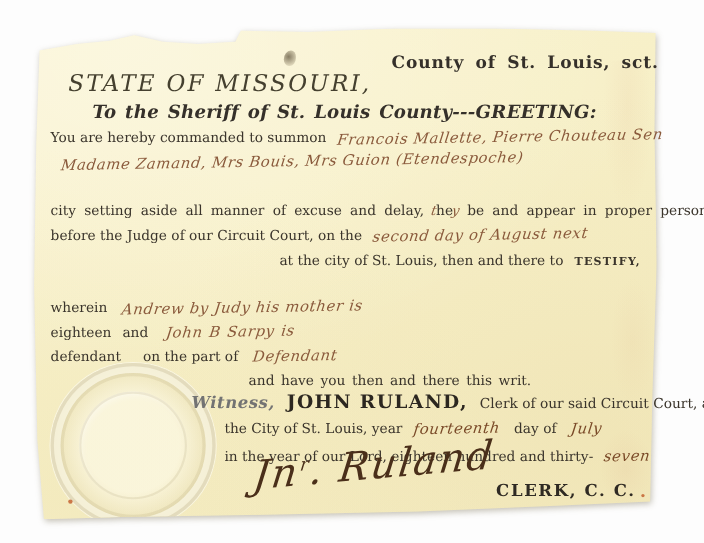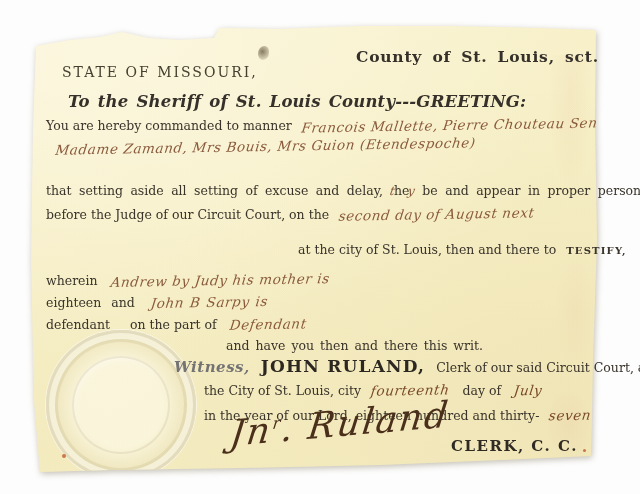--- a/index.html
+++ b/index.html
@@ -22,21 +22,21 @@
     background:radial-gradient(circle, rgba(255,253,240,.55) 40%, rgba(205,190,145,.18) 68%, transparent 74%);}
   .seal-inner{position:absolute;left:72px;top:356px;width:98px;height:98px;border-radius:50%;
     box-shadow:inset 0 0 0 2px rgba(186,172,128,.22), inset 2px 3px 6px rgba(255,255,255,.6);}
   .ink-blot{position:absolute;left:258px;top:46px;width:11px;height:14px;border-radius:60% 40% 55% 45%;
     background:radial-gradient(circle at 40% 40%, rgba(96,84,60,.75), rgba(120,105,75,.25) 70%, transparent);}
   .speck{position:absolute;width:4px;height:4px;border-radius:50%;background:#c05a28;opacity:.8;}
   .bleed{position:absolute;opacity:.5;pointer-events:none;}
   .line{position:absolute;white-space:nowrap;color:#3a342b;}
   .printed{font-size:12.5px;}
   .county{font-size:15.5px;font-weight:bold;letter-spacing:.8px;word-spacing:4px;color:#35302a;}
-  .state{font-size:14px;letter-spacing:2px;color:#45402f;}
+  .state{font-size:21px;letter-spacing:2px;color:#45402f;font-style:italic;}
   .saluta{font-size:16.5px;font-weight:bold;font-style:italic;letter-spacing:.2px;word-spacing:2px;color:#35302a;}
   .just1{word-spacing:.28em;}
   .just2{word-spacing:.2em;}
   .hand{display:inline-block;font-style:italic;color:#8a5a3c;font-size:13.5px;
         letter-spacing:.6px;transform:skewX(-8deg) rotate(-1deg);}
   .hand.dk{color:#7a4a28;}
   .inkfix{font-size:12px;margin:0 -1px;transform:skewX(-10deg);}
   .testify{font-size:10px;font-weight:600;letter-spacing:1.2px;}
   .blackletter{font-weight:bold;font-size:15px;font-style:italic;letter-spacing:.5px;color:#737373;}
   .clerkname{font-weight:bold;font-size:17px;letter-spacing:1.2px;margin:12px 7px;color:#2c2720;}
@@ -63,43 +63,43 @@
            background:radial-gradient(ellipse, rgba(205,130,95,.10), transparent 70%);"></div>
       <div class="bleed" style="left:545px;top:390px;width:48px;height:70px;
            background:radial-gradient(ellipse, rgba(200,120,90,.14), transparent 70%);"></div>
     </div>
   </div>
 
   <div class="line county" style="left:308px;top:47px;margin-left:48px;">County of St. Louis, sct.</div>
 
   <div class="line state" style="left:62px;top:64px;">STATE OF MISSOURI,</div>
 
-  <div class="line saluta" style="left:68px;top:92px;">To the Sheriff of St. Louis County---GREETING:</div>
+  <div class="line saluta" style="left:84px;top:92px;">To the Sheriff of St. Louis County---GREETING:</div>
 
   <div class="line printed" style="left:46px;top:117px;">
-    <span>You are hereby commanded to manner</span>
+    <span>You are hereby commanded to summon</span>
     <span class="hand gapS">Francois Mallette, Pierre Chouteau Sen</span>
   </div>
 
   <div class="line" style="left:56px;top:136px;">
     <span class="hand">Madame Zamand, Mrs Bouis, Mrs Guion (Etendespoche)</span>
   </div>
 
   <div class="line printed just1" style="left:46px;top:183px;">
-    <span>that setting aside all setting of excuse and delay,</span>
+    <span>city setting aside all manner of excuse and delay,</span>
     <span class="hand inkfix">t</span><span>he</span><span class="hand inkfix">y</span>
     <span>be and appear in proper person</span>
   </div>
 
   <div class="line printed" style="left:46px;top:206px;">
     <span>before the Judge of our Circuit Court, on the</span>
     <span class="hand gapS">second day of August next</span>
   </div>
 
-  <div class="line printed" style="left:254px;top:242px;margin-left:44px;">
+  <div class="line printed" style="left:254px;top:229px;">
     <span>at the city of St. Louis, then and there to</span>
     <span class="testify gapS">TESTIFY,</span>
   </div>
 
 
   <div class="line printed" style="left:46px;top:272px;">
     <span>wherein</span>
     <span class="hand gapL">Andrew by Judy his mother is</span>
   </div>
 
@@ -116,21 +116,21 @@
 
   <div class="line printed" style="left:226px;top:338px;word-spacing:2px;">and have you then and there this writ.</div>
 
   <div class="line printed" style="left:174px;top:356px;">
     <span class="blackletter">Witness,</span>
     <span class="clerkname">JOHN RULAND,</span>
     <span>Clerk of our said Circuit Court, at</span>
   </div>
 
   <div class="line printed" style="left:204px;top:382px;">
-    <span>the City of St. Louis, city</span>
+    <span>the City of St. Louis, year</span>
     <span class="hand dk gapS">fourteenth</span>
     <span class="gapL">day of</span>
     <span class="hand dk gapL">July</span>
   </div>
 
   <div class="line printed" style="left:204px;top:407px;">
     <span>in the year of our Lord, eighteen hundred and thirty-</span>
     <span class="hand dk gapS">seven</span>
   </div>
 

